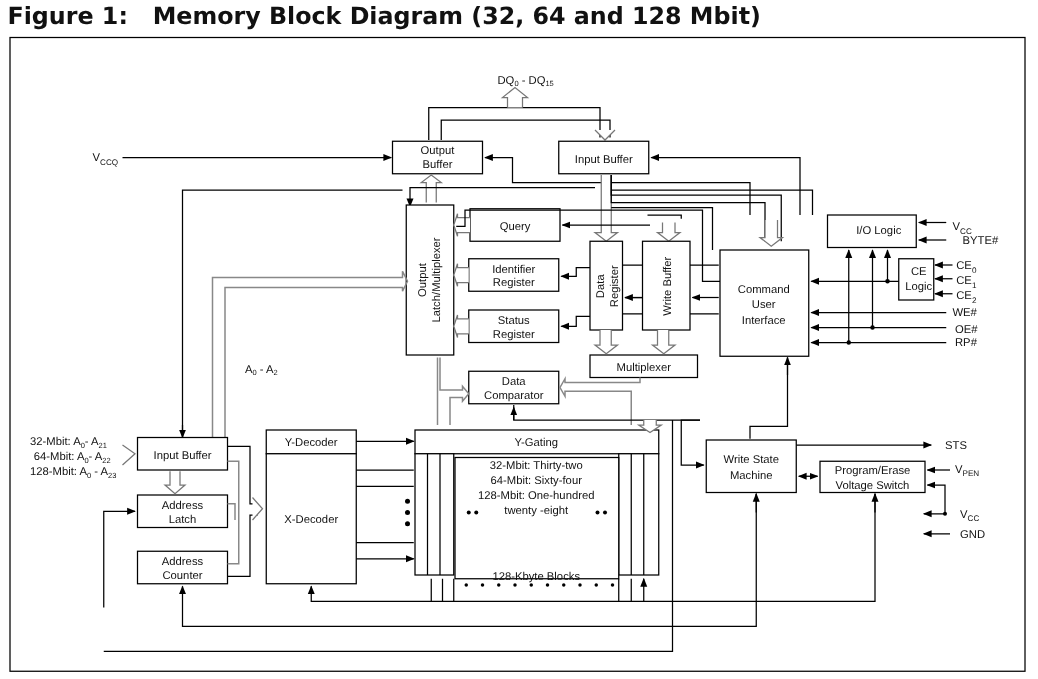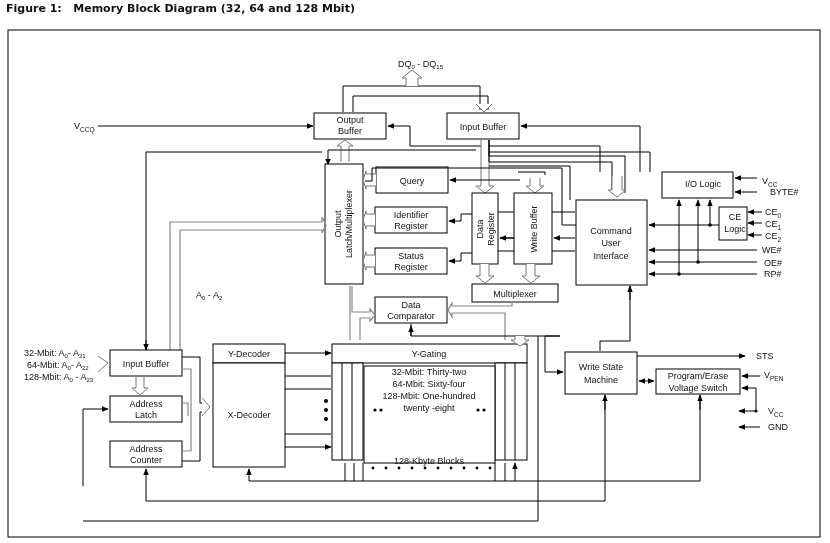--- a/index.html
+++ b/index.html
@@ -1,17 +1,17 @@
 <!DOCTYPE html>
 <html><head>
 <meta charset="utf-8">
 <style>
   html,body{margin:0;padding:0;background:#fff;}
   body{width:830px;height:543px;position:relative;overflow:hidden;font-family:"Liberation Sans",sans-serif;}
-  #fig-title{position:absolute;left:6px;top:2px;font-family:"DejaVu Sans",sans-serif;font-weight:bold;font-size:11px;color:#111;white-space:pre;}
+  #fig-title{position:absolute;left:6px;top:2px;font-family:"DejaVu Sans",sans-serif;font-weight:bold;font-size:19px;color:#111;white-space:pre;}
   svg{position:absolute;left:0;top:0;}
   svg text{font-family:"Liberation Sans",sans-serif;font-size:9px;fill:#111;}
   .bx{fill:#fff;stroke:#000;stroke-width:1;}
   .ln{fill:none;stroke:#000;stroke-width:1;}
   .gl{fill:none;stroke:#888;stroke-width:1.2;}
   .bus{fill:#fff;stroke:#777;stroke-width:1;}
 </style>
 </head>
 <body>
 

